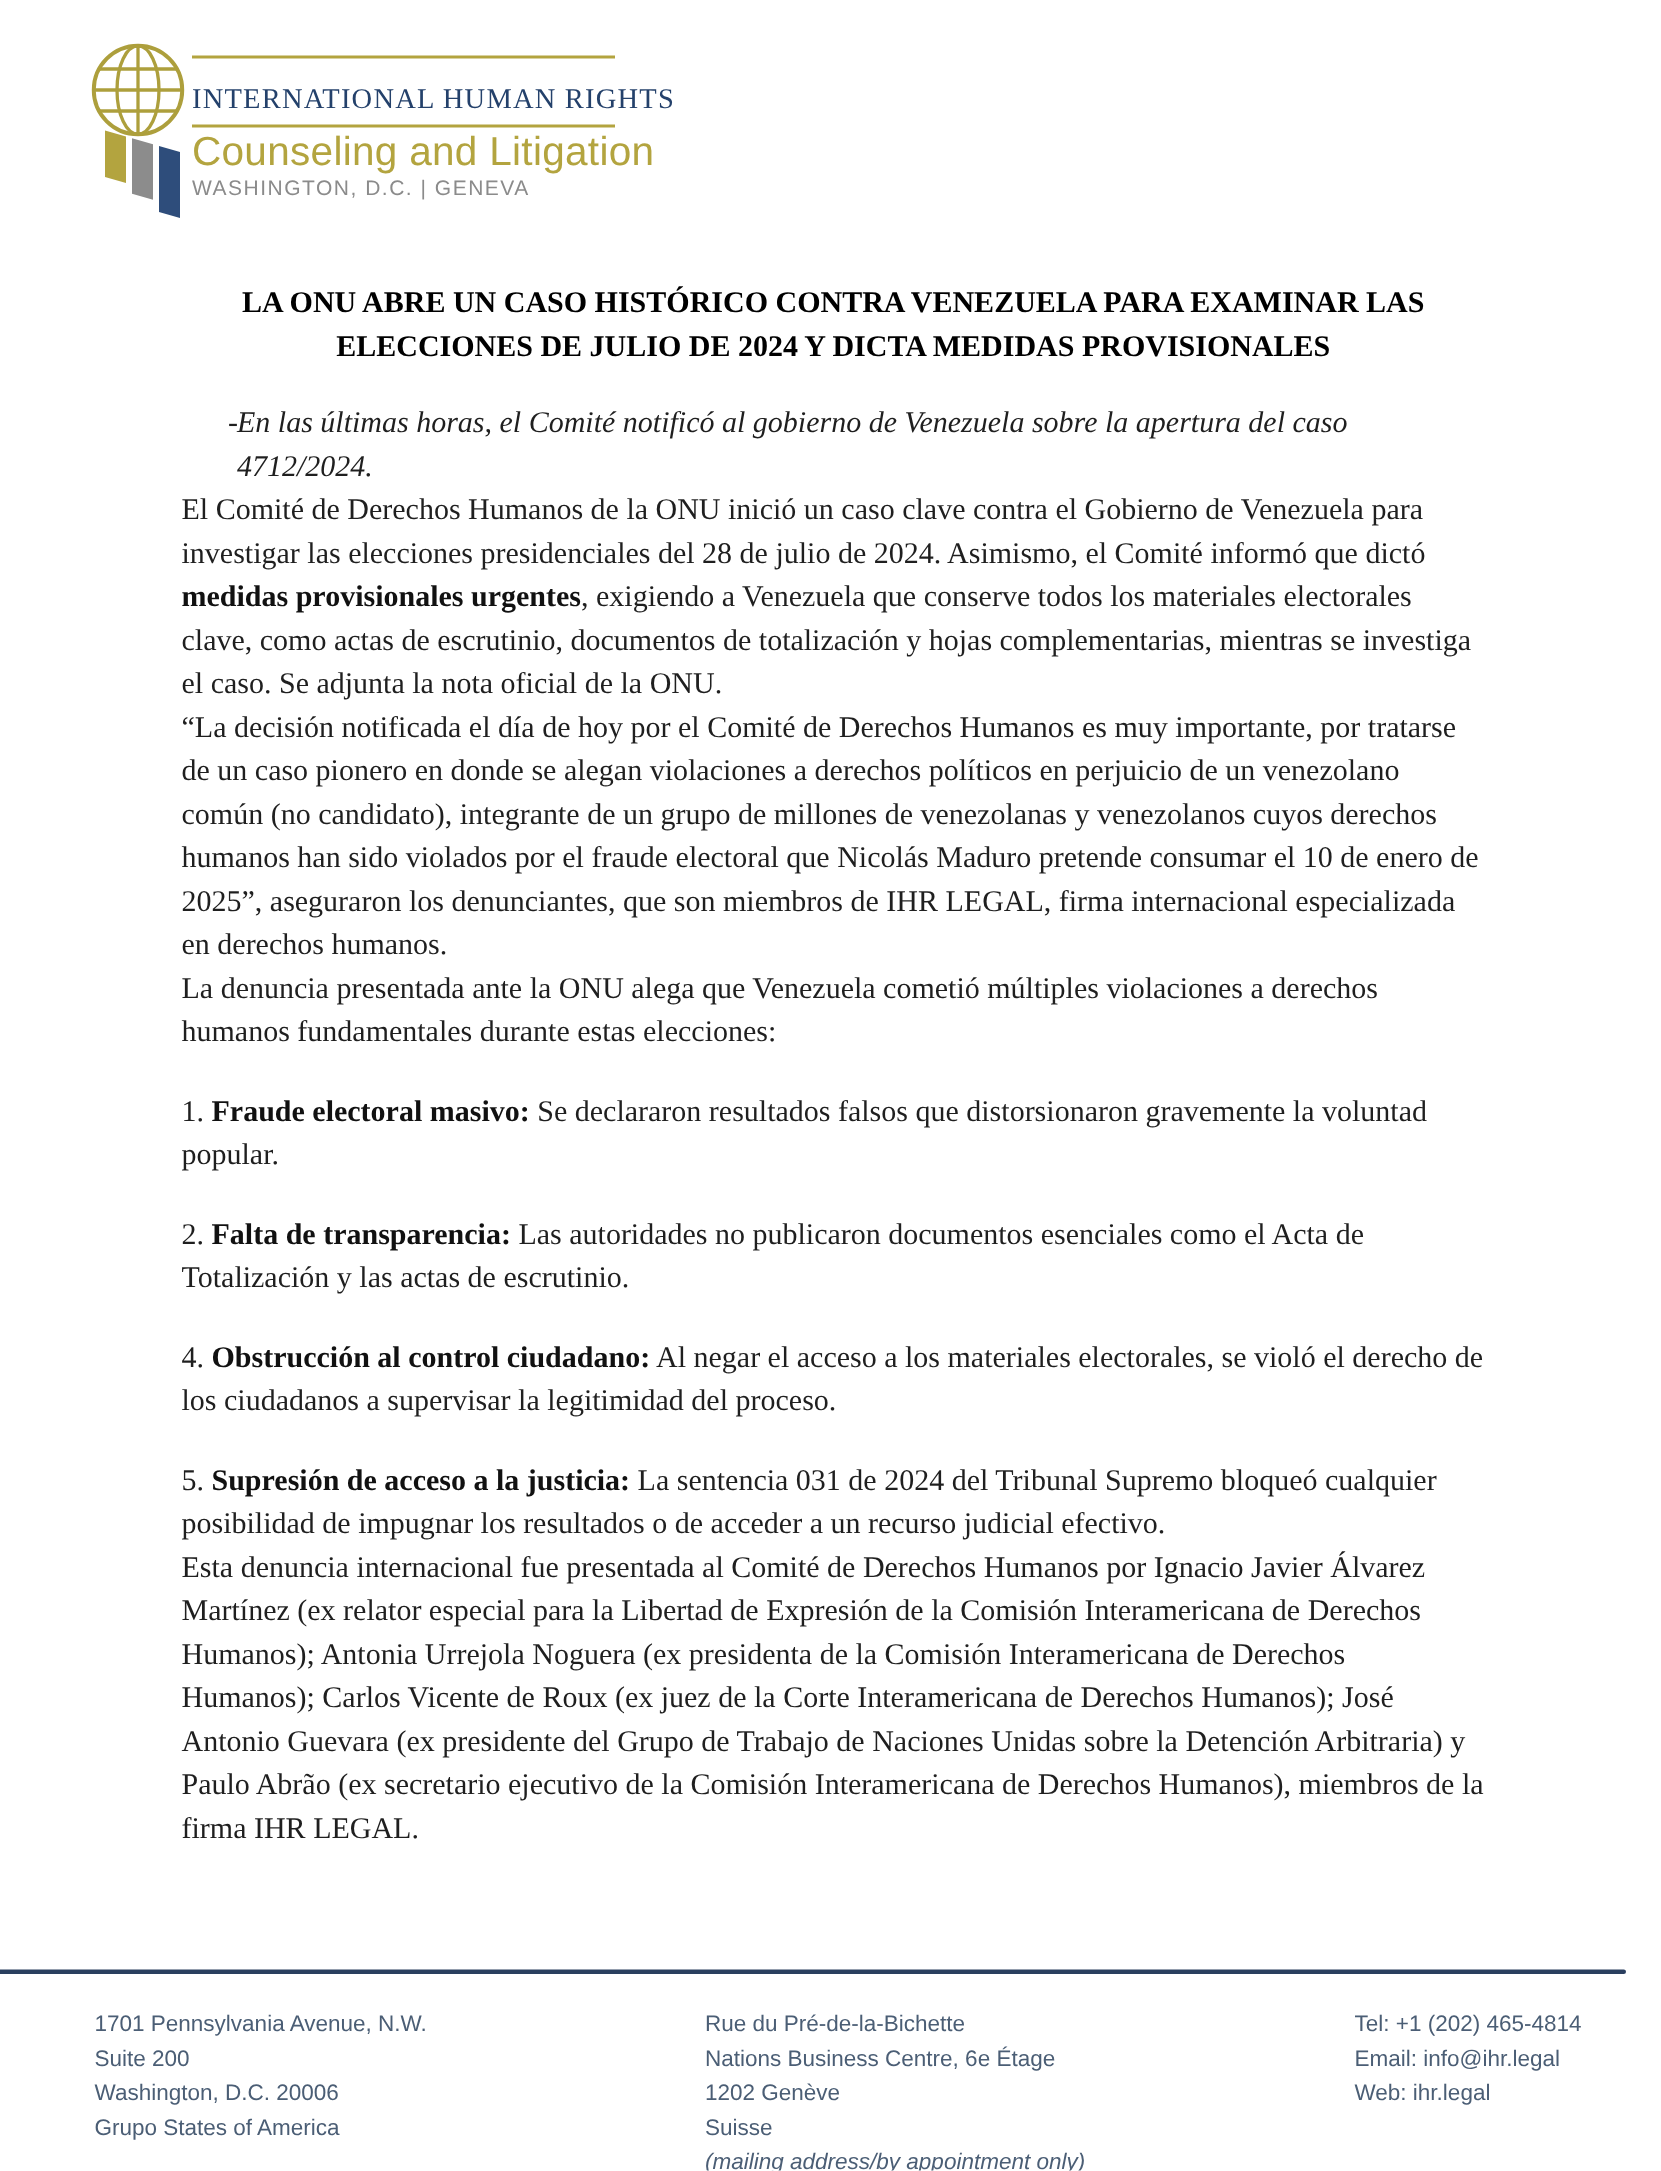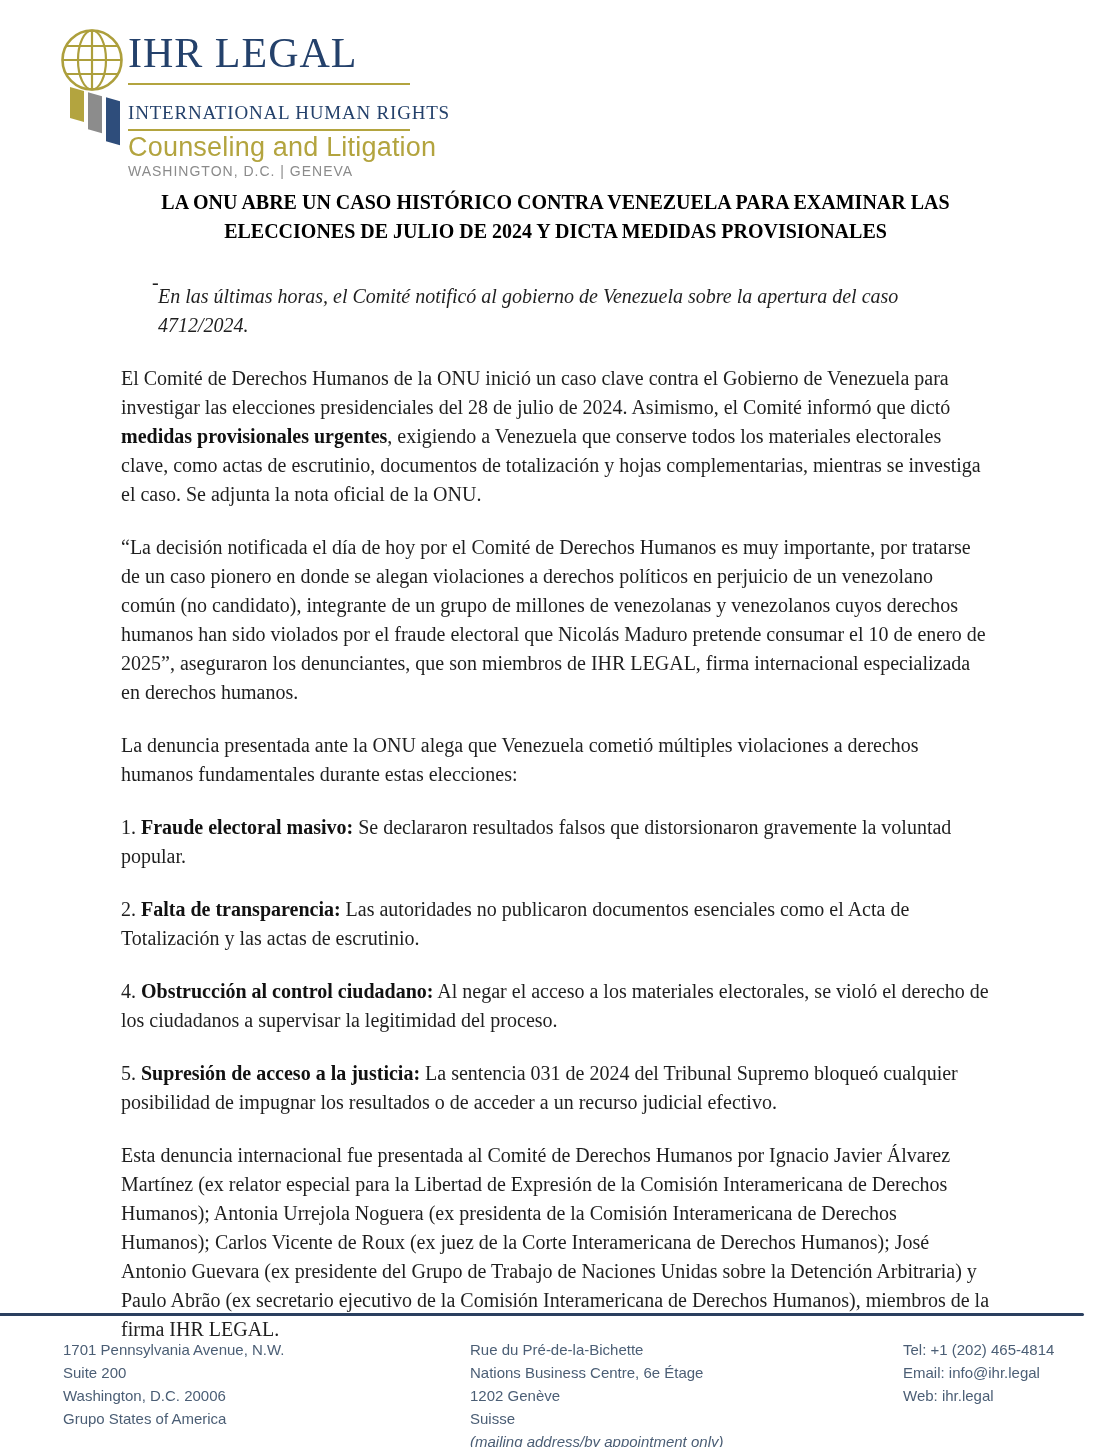--- a/index.html
+++ b/index.html
@@ -58,23 +58,23 @@
     font-size: 20px; line-height: 29px;
   }
   .doc-title {
     text-align: center; font-weight: bold; color: #000;
     font-size: 20px; line-height: 29px;
   }
   .doc-title span { display: block; }
 
   .bullet-row { display: flex; margin-top: 22px; }
   .bullet-marker { width: 36px; padding-left: 31px; flex: none; }
-  .bullet-text { font-style: italic; padding-left: 1px; width: 790px; margin-top: 14px; }
+  .bullet-text { font-style: italic; padding-left: 1px; width: 790px; }
 
-  .para { margin-top: 24px; }
+  .para { }
   .para b, .item b { font-weight: bold; color: #111; }
   .item { margin-top: 24px; }
 
   
   .footer-rule {
     position: absolute; left: 0; top: 1313px;
     width: 1084px; height: 3px; background: #2a3f5f;
     border-radius: 0 2px 2px 0;
   }
   .footer {
@@ -101,21 +101,20 @@
     <line x1="6.5" y1="46" x2="57.5" y2="46" stroke="#ad9f3c" stroke-width="2.2"></line>
   </svg>
 
   <div class="bars">
     <div class="bar gold"></div>
     <div class="bar gray"></div>
     <div class="bar navy"></div>
   </div>
 
   <div class="logo-text">
-    <div class="brand">IHR LEGAL</div>
     <div class="gold-rule rule1"></div>
     <div class="subtitle">INTERNATIONAL HUMAN RIGHTS</div>
     <div class="gold-rule rule2"></div>
     <div class="tagline">Counseling and Litigation</div>
     <div class="locations">WASHINGTON, D.C. | GENEVA</div>
   </div>
 </header>
 
 <main class="content">
 

